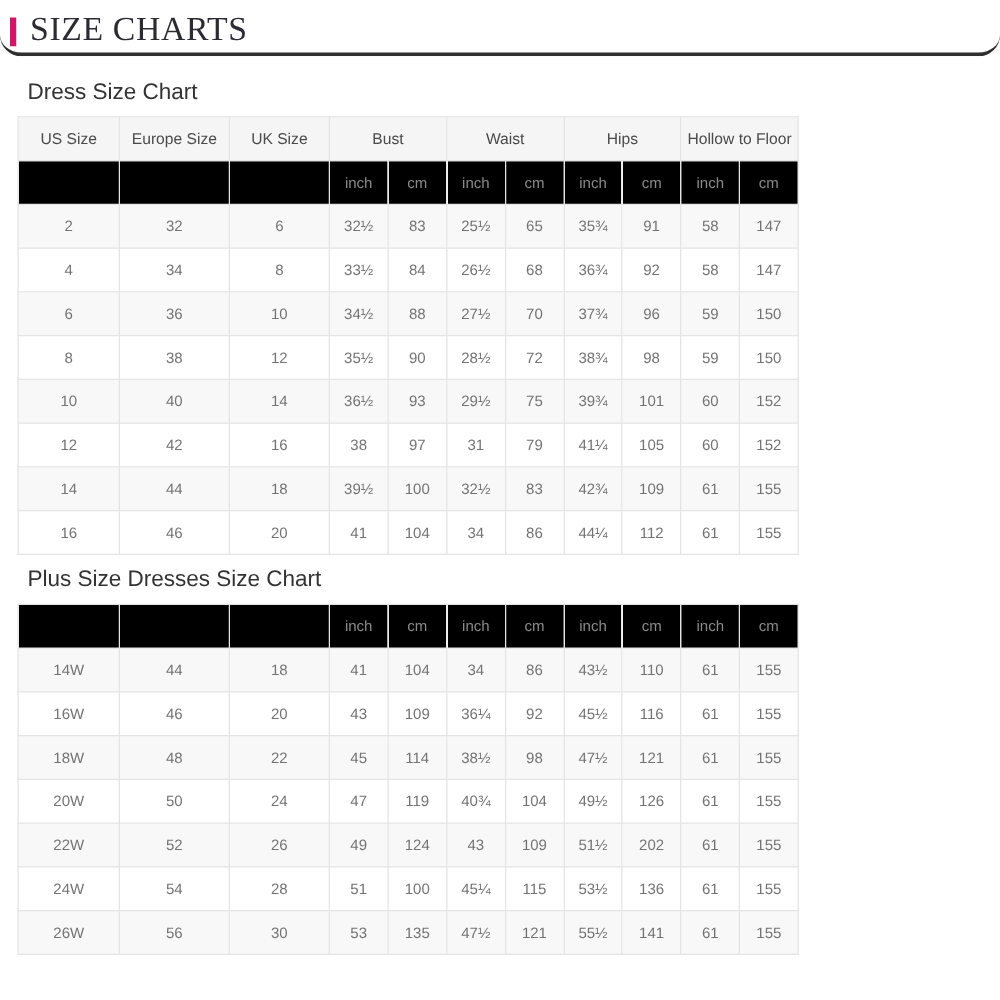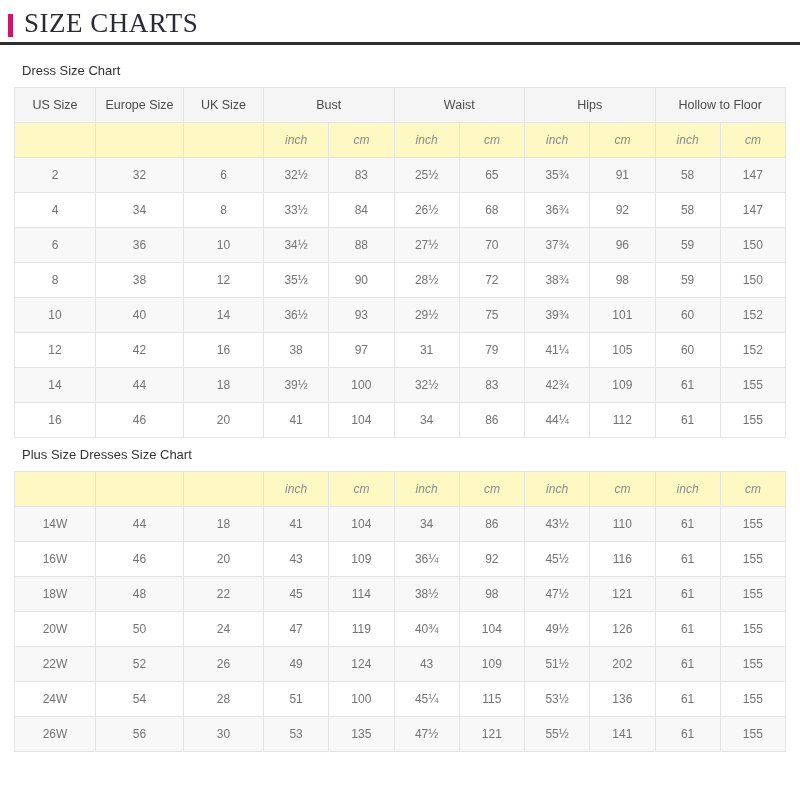--- a/index.html
+++ b/index.html
@@ -8,44 +8,45 @@
     background: #ffffff;
     overflow: hidden;
     font-family: "Liberation Sans", sans-serif;
   }
   .page-header {
     padding: 8px 0 0 8px;
     height: 45px;
     border-bottom: 3px solid #2f2f2f;
     display: flex;
     align-items: center;
+    border-radius: 17px;
   }
   .accent-bar {
     display: inline-block;
     width: 5px; height: 23px;
     background: #d01667;
     margin-right: 11px;
   }
   .page-title {
     font-family: "Liberation Serif", serif;
     font-size: 27px;
     font-weight: 500;
     color: #2b2b33;
     letter-spacing: 0.5px;
     line-height: 1;
     padding-bottom: 3px;
   }
   .section-caption {
-    font-size: 13px;
+    font-size: 18px;
     color: #333333;
     margin: 18px 0 9px 22px;
   }
   .section-caption.second { margin-top: 9px; }
   table.size-table {
-    width: 772px;
+    width: 625px;
     margin-left: 14px;
     border-collapse: collapse;
     table-layout: fixed;
     font-size: 12px;
     color: #737373;
   }
   table.size-table th, table.size-table td {
     border: 1px solid #e4e4e4;
     text-align: center;
     vertical-align: middle;
@@ -53,23 +54,22 @@
     font-weight: normal;
     overflow: hidden;
     white-space: nowrap;
   }
   table.size-table thead tr.group-row th {
     background: #f5f5f6;
     color: #4a4a4a;
     font-size: 12.5px;
   }
   table.size-table thead tr.unit-row th {
-    background: #fef9c3;
+    background: #000000;
     color: #8a8a8a;
-    font-style: italic;
   }
   table.size-table tbody tr:nth-child(odd) { background: #f8f8f8; }
   table.size-table tbody tr:nth-child(even) { background: #ffffff; }
   col.c-size1 { width: 81px; }
   col.c-size2 { width: 88px; }
   col.c-size3 { width: 80px; }
 </style>
 </head>
 <body>
 

